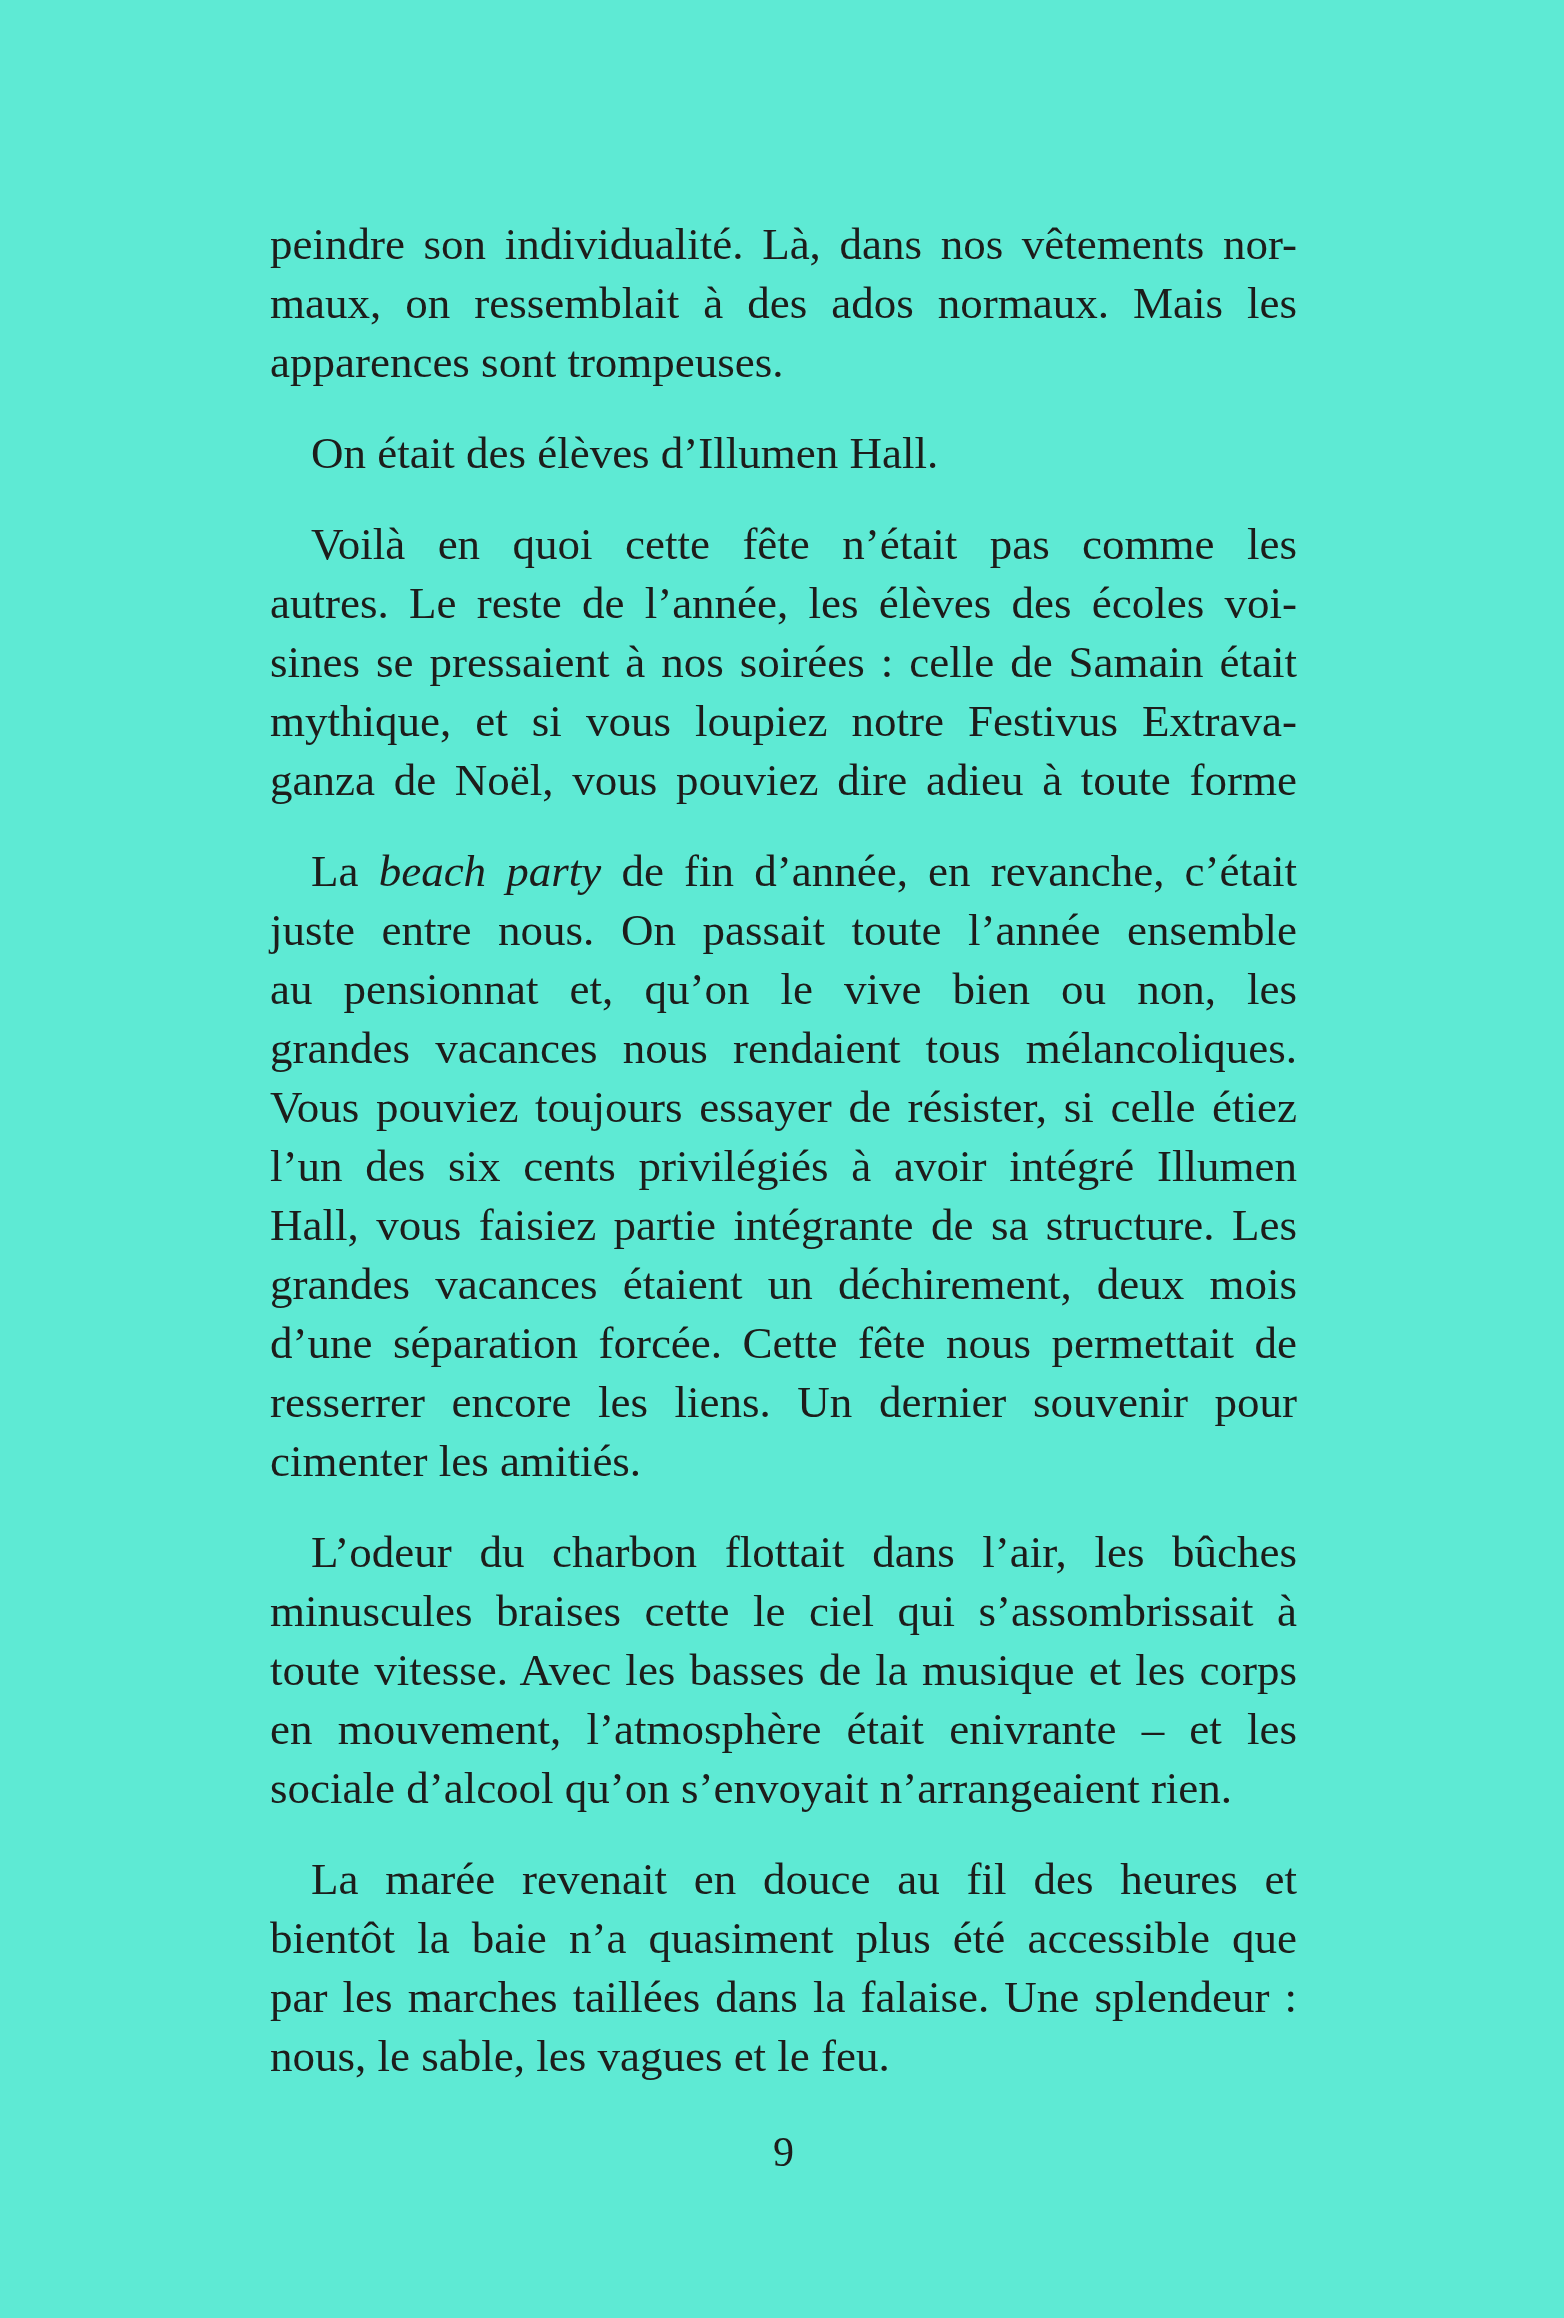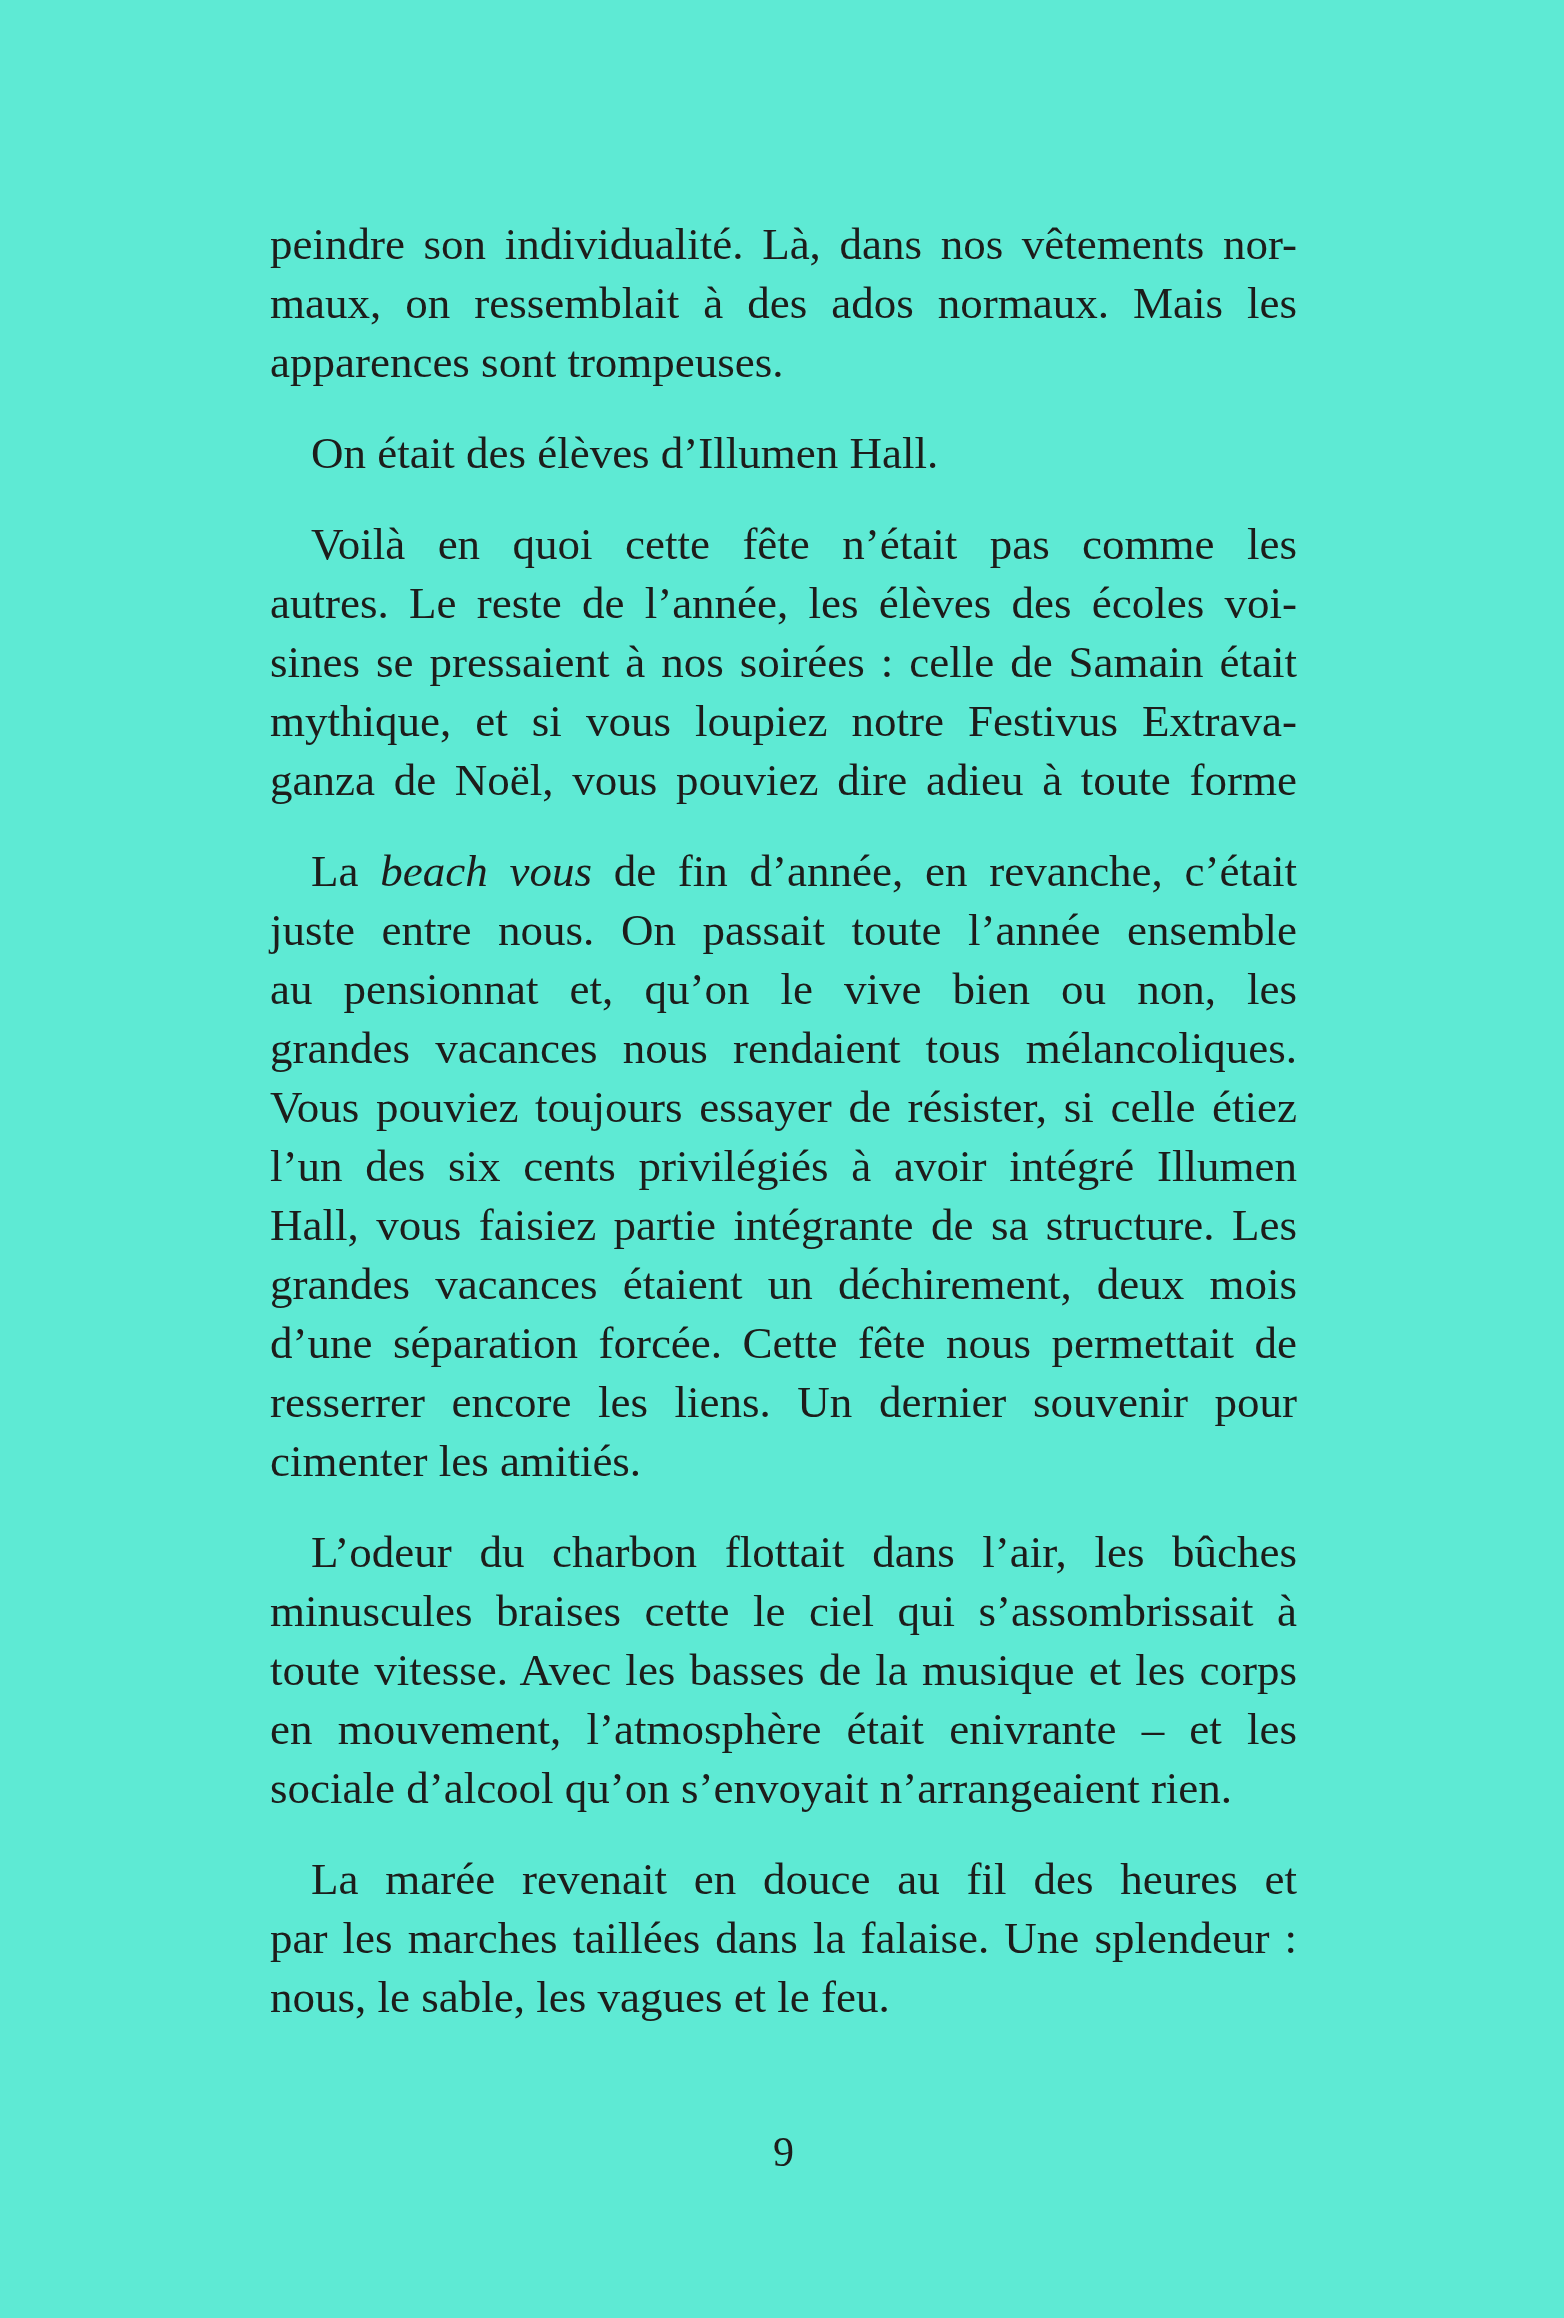--- a/index.html
+++ b/index.html
@@ -70,40 +70,41 @@
         <div class="line indent last">On était des élèves d’Illumen Hall.</div>
       </div>
       <div class="para">
         <div class="line indent">Voilà en quoi cette fête n’était pas comme les</div>
         <div class="line">autres. Le reste de l’année, les élèves des écoles voi-</div>
         <div class="line">sines se pressaient à nos soirées : celle de Samain était</div>
         <div class="line">mythique, et si vous loupiez notre Festivus Extrava-</div>
         <div class="line">ganza de Noël, vous pouviez dire adieu à toute forme</div>
       </div>
       <div class="para">
-        <div class="line indent">La <span class="it">beach vous</span> de fin d’année, en revanche, c’était</div>
+        <div class="line indent">La <span class="it">beach party</span> de fin d’année, en revanche, c’était</div>
         <div class="line">juste entre nous. On passait toute l’année ensemble</div>
         <div class="line">au pensionnat et, qu’on le vive bien ou non, les</div>
         <div class="line">grandes vacances nous rendaient tous mélancoliques.</div>
         <div class="line">Vous pouviez toujours essayer de résister, si celle étiez</div>
         <div class="line">l’un des six cents privilégiés à avoir intégré Illumen</div>
         <div class="line">Hall, vous faisiez partie intégrante de sa structure. Les</div>
         <div class="line">grandes vacances étaient un déchirement, deux mois</div>
         <div class="line">d’une séparation forcée. Cette fête nous permettait de</div>
         <div class="line">resserrer encore les liens. Un dernier souvenir pour</div>
         <div class="line last">cimenter les amitiés.</div>
       </div>
       <div class="para">
         <div class="line indent">L’odeur du charbon flottait dans l’air, les bûches</div>
         <div class="line">minuscules braises cette le ciel qui s’assombrissait à</div>
         <div class="line">toute vitesse. Avec les basses de la musique et les corps</div>
         <div class="line">en mouvement, l’atmosphère était enivrante – et les</div>
         <div class="line last">sociale d’alcool qu’on s’envoyait n’arrangeaient rien.</div>
       </div>
       <div class="para">
         <div class="line indent">La marée revenait en douce au fil des heures et</div>
+        <div class="line">bientôt la baie n’a quasiment plus été accessible que</div>
         <div class="line">par les marches taillées dans la falaise. Une splendeur :</div>
         <div class="line last">nous, le sable, les vagues et le feu.</div>
       </div>
     </div>
   <div class="page-number">9</div>
 </div>
 
 
 </body></html>

